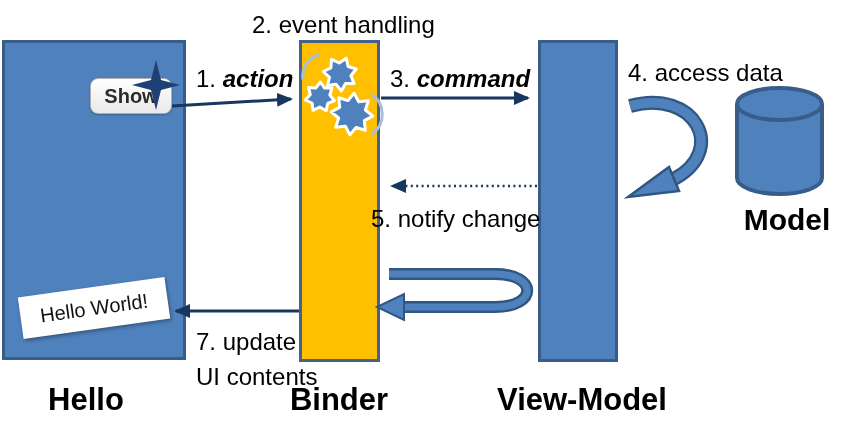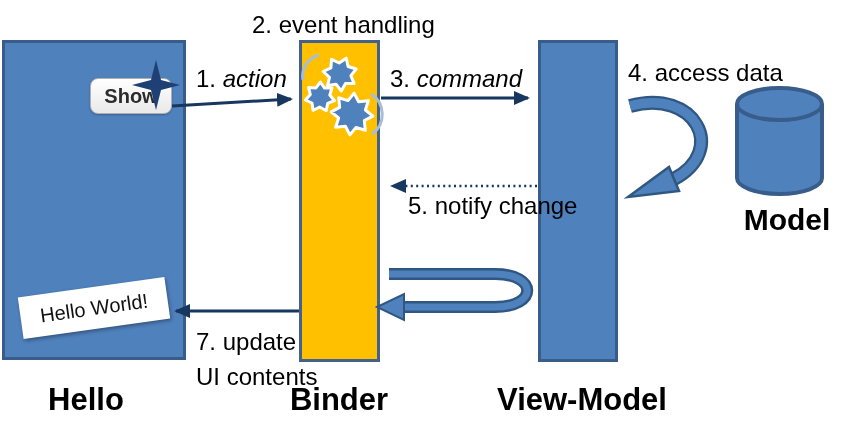--- a/index.html
+++ b/index.html
@@ -25,26 +25,26 @@
   }
   #hello-label{
     position:absolute;left:20px;top:287px;width:148px;height:42px;z-index:2;
     background:#fff;transform:rotate(-8deg);
     box-shadow:1px 2px 4px rgba(0,0,0,.35);
     display:flex;align-items:center;justify-content:center;
     font-size:20px;color:#111;
   }
 
   .step{position:absolute;z-index:10;font-size:24px;line-height:1.45;color:#000;}
-  .emph{font-weight:normal;font-style:italic;}
+  .emph{font-weight:bold;font-style:italic;}
   #step2{left:252px;top:8px;}
   #step1{left:196px;top:62px;}
   #step3{left:390px;top:62px;}
   #step4{left:628px;top:56px;}
-  #step5{left:371px;top:189px;margin-left:37px;}
+  #step5{left:371px;top:202px;}
   #step6{left:383px;top:325px;width:136px;}
   #step7{left:196px;top:325px;width:122px;}
 
   .caption{position:absolute;z-index:10;font-weight:bold;color:#000;
     text-align:center;font-size:31px;}
   #caption-view{left:6px;top:382px;width:160px;}
   #caption-binder{left:259px;top:382px;width:160px;}
   #caption-viewmodel{left:482px;top:382px;width:200px;}
   #caption-model{left:707px;top:203px;width:160px;font-size:30px;}
 

